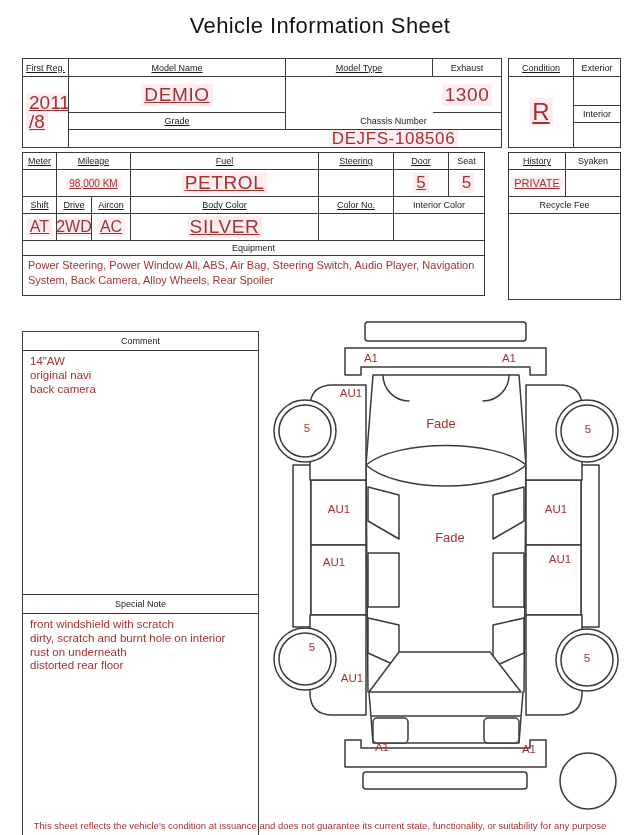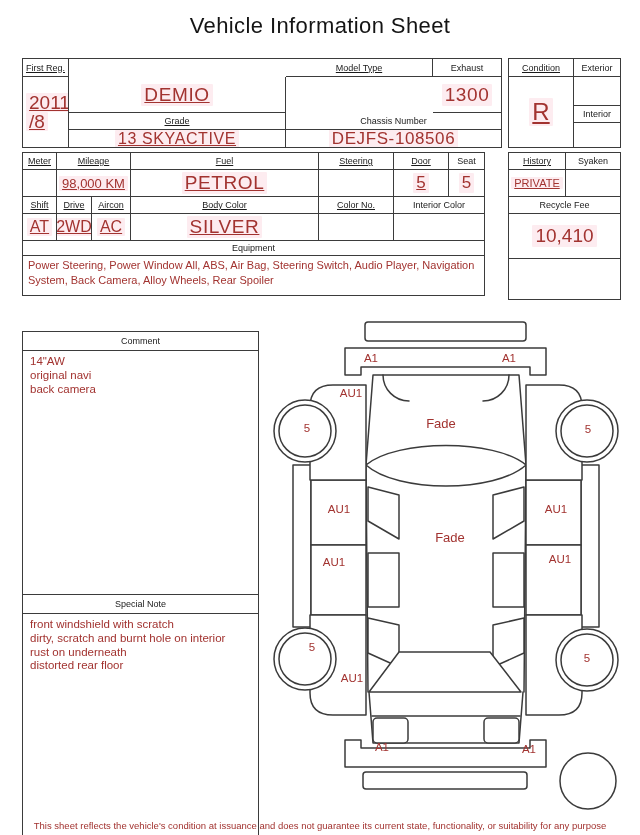--- a/index.html
+++ b/index.html
@@ -18,21 +18,21 @@
   }
   .blk{position:absolute;border:1px solid var(--bd);box-sizing:border-box;background:#fff;}
   .c{display:flex;align-items:center;justify-content:center;overflow:hidden;box-sizing:border-box;}
   .h{font-size:9px;color:var(--ink);white-space:nowrap;}
   .v{color:var(--red);}
   .br{border-right:1px solid var(--bd);text-decoration:underline;}
   .bb{border-bottom:1px solid var(--bd);}
   .bt{border-top:1px solid var(--bd);}
   .hl{background:rgba(250,205,216,0.38);padding:0 3px;border-radius:1px;white-space:nowrap;}
   .f24{font-size:24px;} .f19{font-size:19px;} .f17{font-size:17px;} .f16{font-size:16px;}
-  .f14{font-size:13px;} .f11{font-size:11px;}
+  .f14{font-size:10px;} .f11{font-size:11px;}
   .ls{letter-spacing:0.6px;}
   #blockA{left:22px;top:58px;width:480px;height:90px;display:grid;
     grid-template-columns:46px 217px 147px 1fr;grid-template-rows:18px 36px 17px 1fr;}
   #blockAR{left:508px;top:58px;width:113px;height:90px;display:grid;
     grid-template-columns:65px 1fr;grid-template-rows:18px 29px 17px 1fr;}
   .firstreg{flex-direction:column;align-items:flex-start;justify-content:center;padding-left:3px;line-height:1.02;}
   #blockB{left:22px;top:152px;width:463px;height:144px;display:grid;
     grid-template-columns:34px 35px 39px 188px 75px 55px 1fr;
     grid-template-rows:17px 27px 17px 27px 15px 1fr;}
   .eqp{display:block;text-align:left;padding:2px 5px;font-size:11px;line-height:1.32;color:var(--red);}
@@ -53,40 +53,38 @@
   #footer{position:absolute;left:0;top:820px;width:640px;text-align:center;
     font-size:9.5px;color:var(--red);}
 </style>
 </head>
 <body>
 
 <div id="page-title">Vehicle Information Sheet</div>
 
 <div id="blockA" class="blk">
   <div class="c h br bb" style="grid-area:1/1">First Reg.</div>
+  <div class="c h br bb" style="grid-area:1/2">Model Name</div>
   <div class="c h br bb" style="grid-area:1/3">Model Type</div>
   <div class="c h bb" style="grid-area:1/4">Exhaust</div>
 
   <div class="c v br firstreg f19" style="grid-area:2/1/5/2">
     <span class="hl">2011</span>
     <span class="hl">/8</span>
   </div>
   <div class="c v br bb" style="grid-area:2/2">
       <span class="hl f19 ls">DEMIO</span>
     </div>
   <div class="c v bb" style="grid-area:2/4">
       <span class="hl f19 ls">1300</span>
     </div>
 
   <div class="c h br bb" style="grid-area:3/2">Grade</div>
   <div class="c h bb" style="grid-area:3/3/4/5">Chassis Number</div>
 
-  <div class="c v br" style="grid-area:4/2">
-      <span class="hl f16 ls">13 SKYACTIVE</span>
-    </div>
   <div class="c v" style="grid-area:4/3/5/5">
       <span class="hl f17 ls">DEJFS-108506</span>
     </div>
 </div>
 
 <div id="blockAR" class="blk">
   <div class="c h br bb" style="grid-area:1/1">Condition</div>
   <div class="c h bb" style="grid-area:1/2">Exterior</div>
   <div class="c v br" style="grid-area:2/1/5/2">
       <span class="hl f24">R</span>
@@ -148,23 +146,20 @@
 <div id="blockBR" class="blk">
   <div class="br-sub1">
     <div class="c h br bb">History</div>
     <div class="c h bb">Syaken</div>
     <div class="c v br bb">
         <span class="hl f11">PRIVATE</span>
       </div>
     <div class="c v bb"></div>
   </div>
   <div class="c h bb" style="height:17px;flex:0 0 17px;">Recycle Fee</div>
-  <div class="c v bb" style="height:45px;flex:0 0 45px;">
-      <span class="hl f19">10,410</span>
-    </div>
 </div>
 
 <div id="commentBox" class="blk">
   <div class="boxhead bb">Comment</div>
   <div class="notes cm-body">
     <div>14"AW</div>
     <div>original navi</div>
     <div>back camera</div>
   </div>
   <div class="boxhead bt bb">Special Note</div>

